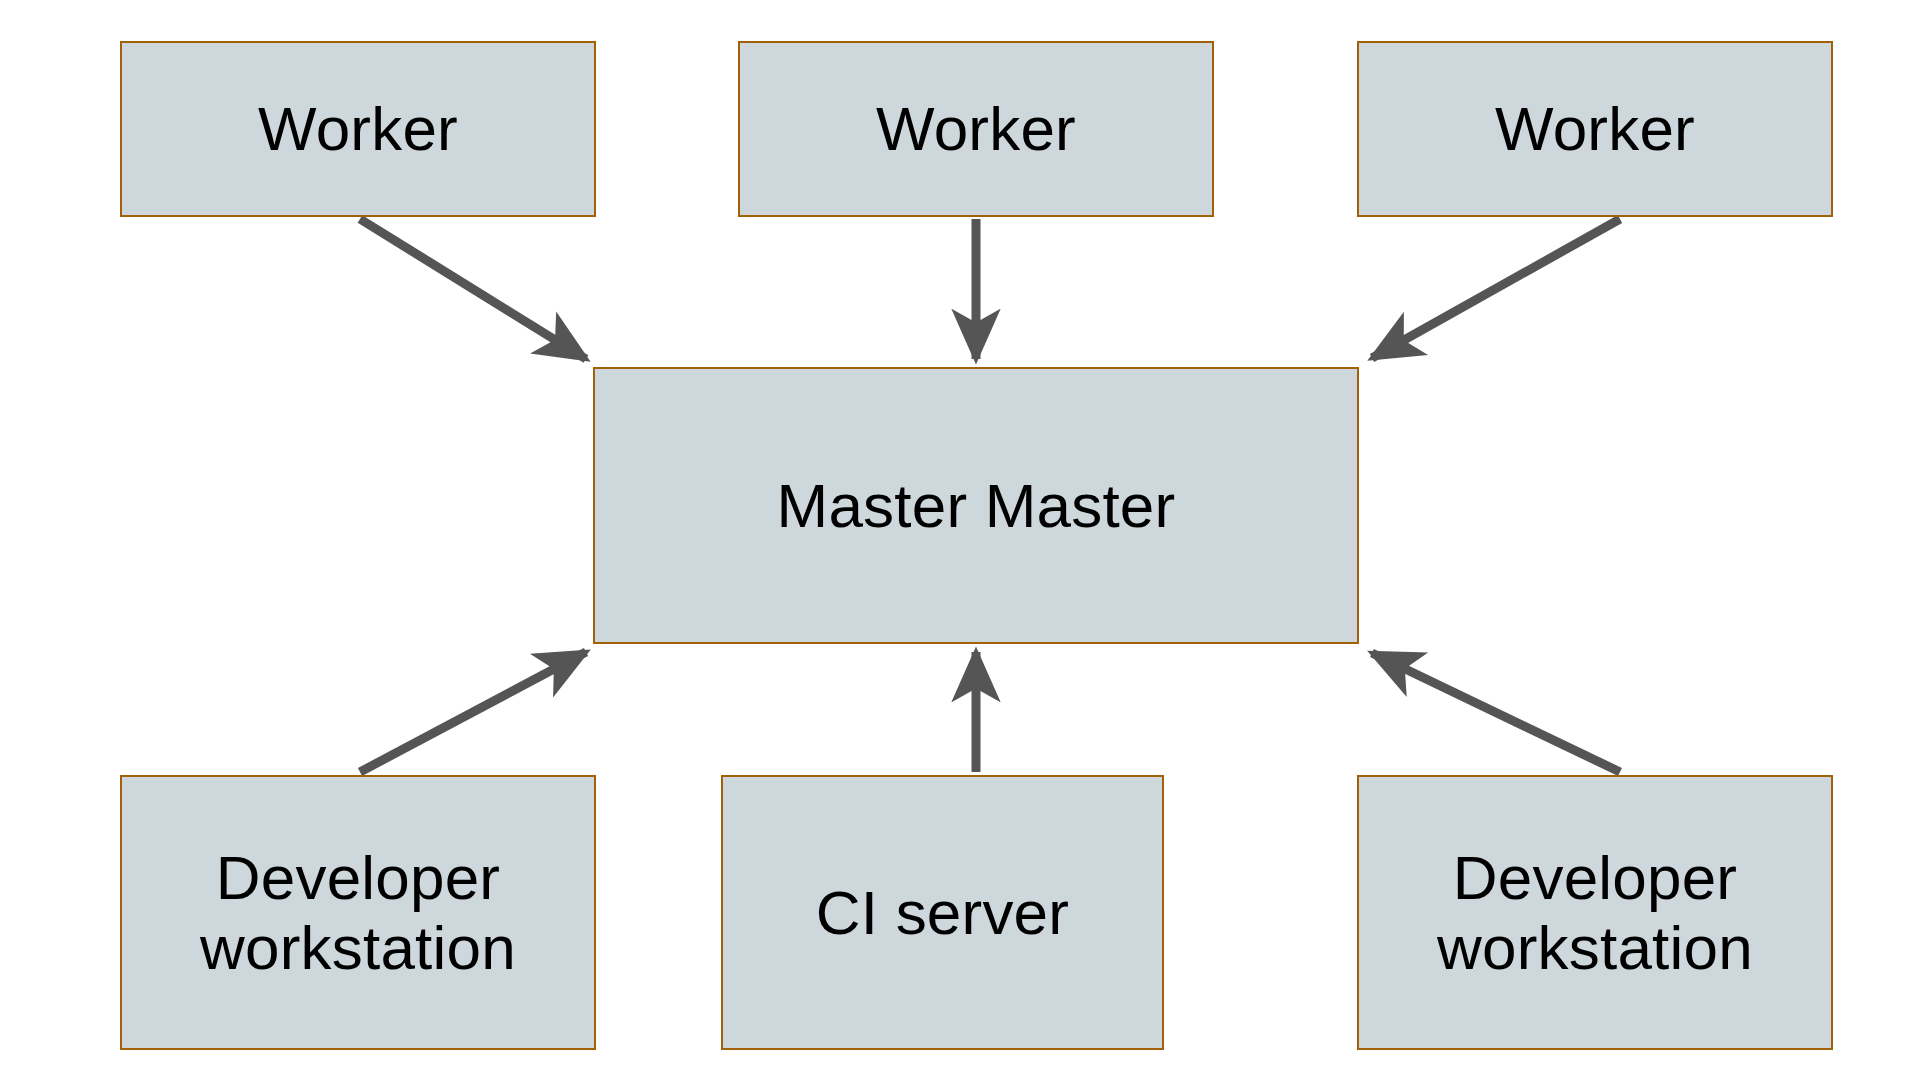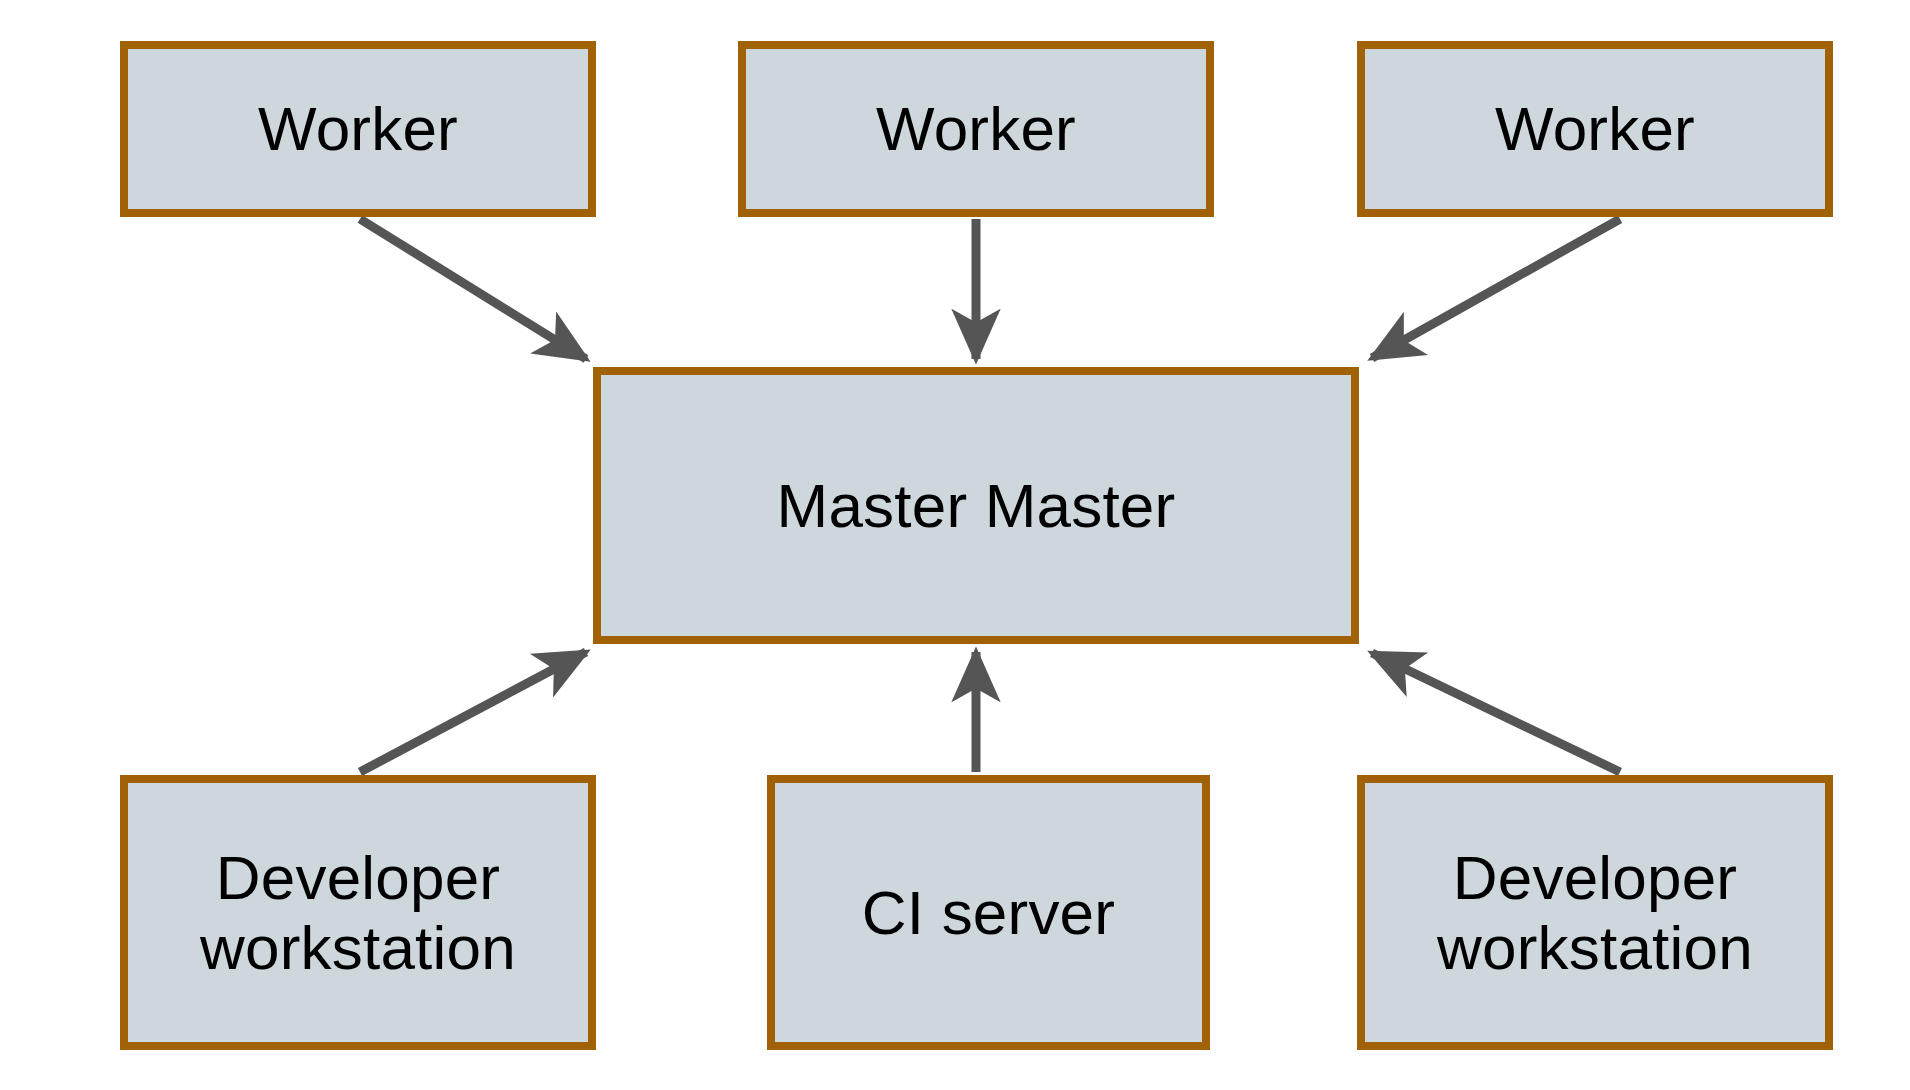--- a/index.html
+++ b/index.html
@@ -25,21 +25,21 @@
     left: 0;
     top: 0;
     width: 1910px;
     height: 1090px;
     pointer-events: none;
   }
   .node {
     position: absolute;
     box-sizing: border-box;
     background: #ced8dc;
-    border: 8px solid #a16207;
+    border: 2px solid #a16207;
     display: flex;
     align-items: center;
     justify-content: center;
     text-align: center;
     color: #000000;
     line-height: 1.12;
     letter-spacing: 0.2px;
     white-space: pre-line;
   }
   .node-label {
@@ -48,21 +48,21 @@
     padding: 0 6px;
   }
   
   #node-worker-1 { left: 120px; top: 41px;  width: 476px; height: 176px; font-size: 62px; }
   #node-worker-2 { left: 738px; top: 41px;  width: 476px; height: 176px; font-size: 62px; }
   #node-worker-3 { left: 1357px; top: 41px; width: 476px; height: 176px; font-size: 62px; }
   
   #node-build-master { left: 593px; top: 367px; width: 766px; height: 277px; font-size: 62px; }
   
   #node-dev-workstation-left  { left: 120px;  top: 775px; width: 476px; height: 275px; font-size: 62px; }
-  #node-ci-server             { left: 767px;  top: 775px; width: 443px; height: 275px; font-size: 62px; }
+  #node-ci-server             { left: 721px;  top: 775px; width: 443px; height: 275px; font-size: 62px; }
   #node-dev-workstation-right { left: 1357px; top: 775px; width: 476px; height: 275px; font-size: 62px; }
 </style>
 </head>
 <body>
 
 <div id="diagram-canvas">
 
   <svg id="edges-layer" viewBox="0 0 1910 1090" width="1910" height="1090" xmlns="http://www.w3.org/2000/svg">
     <defs>
       <marker id="arrowhead" markerWidth="7" markerHeight="7" refX="5.6" refY="3" orient="auto" markerUnits="strokeWidth">

